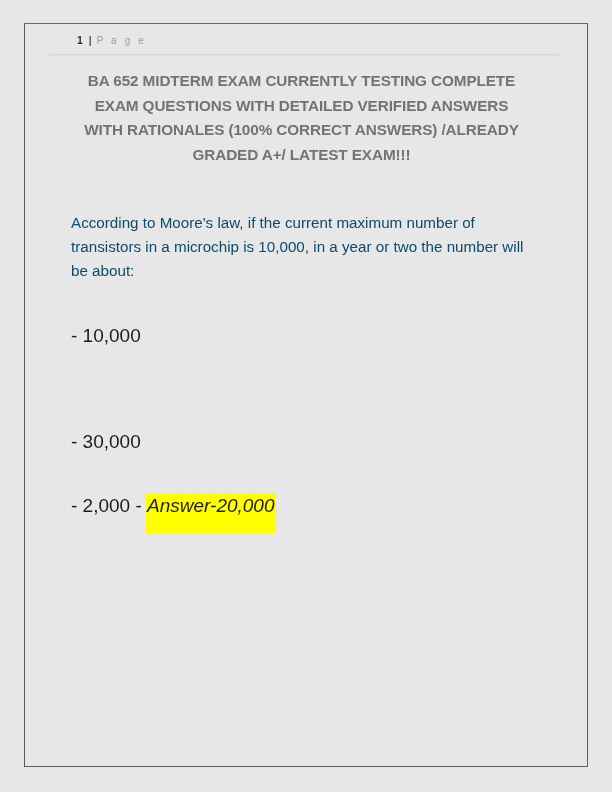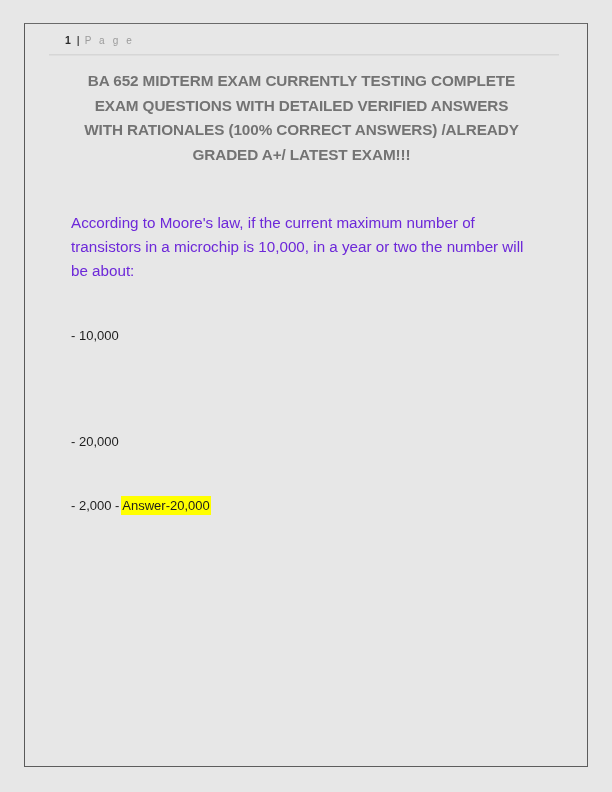--- a/index.html
+++ b/index.html
@@ -38,20 +38,21 @@
     width: 100%;
     height: 32px;
     box-sizing: border-box;
     padding: 10px 22px 0 40px;
   }
   .hdr-line {
     font-size: 10.5px;
     line-height: 12px;
     white-space: nowrap;
     color: #3c3c3c;
+    margin-left: 12px;
   }
   .hdr-num {
     font-weight: bold;
     color: #2b2b2b;
     letter-spacing: 0;
   }
   .hdr-pipe {
     font-weight: bold;
     color: #555;
     padding: 0 2px 0 3px;
@@ -88,43 +89,44 @@
     font-size: 15.3px;
     line-height: 24.6px;
     letter-spacing: -0.1px;
     width: 455px;
     margin-left: 3px;
   }
 
   .para {
     font-size: 15.2px;
     line-height: 23.8px;
-    color: #6d28d9;
+    color: #0c4a6e;
     margin: 0;
     padding: 0;
     width: 470px;
   }
 
   .spacer-lg { height: 44px; }
   .spacer-md { height: 41px; }
   .spacer-sm { height: 40px; }
 
   .option-line {
-    font-size: 13px;
+    font-size: 19px;
     line-height: 23.8px;
     color: #1d1d1d;
     margin: 0;
     white-space: nowrap;
   }
 
   .highlight {
     background: #ffff00;
     color: #1d1d1d;
-    padding: 1px 0 1px 0;
+    padding: 1px 0 16px 0;
     box-shadow: 0 0 0 1px #ffff00;
+    font-style: italic;
   }
 
   
   .para, .option-line, #exam-title { cursor: text; }
 </style>
 </head>
 <body>
 
 <div id="page-sheet">
 
@@ -147,21 +149,21 @@
 
     <div class="spacer-md"></div>
 
     <p class="option-line">- 10,000</p>
 
     <div class="spacer-md"></div>
 
 
     <div class="spacer-md"></div>
 
-    <p class="option-line">- 20,000</p>
+    <p class="option-line">- 30,000</p>
 
     <div class="spacer-md"></div>
 
     <p class="option-line"><span>- 2,000 - </span><span class="highlight">Answer-20,000</span></p>
 
     <div class="spacer-sm"></div>
 
 
     <div class="spacer-md"></div>
 

